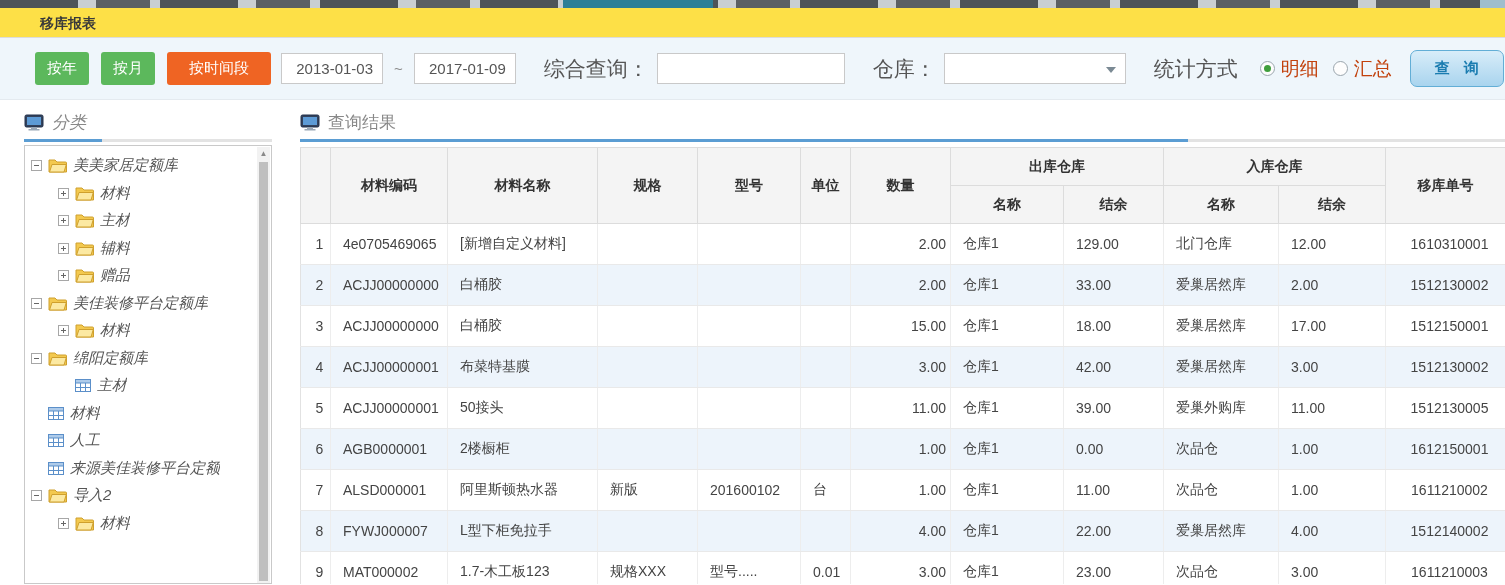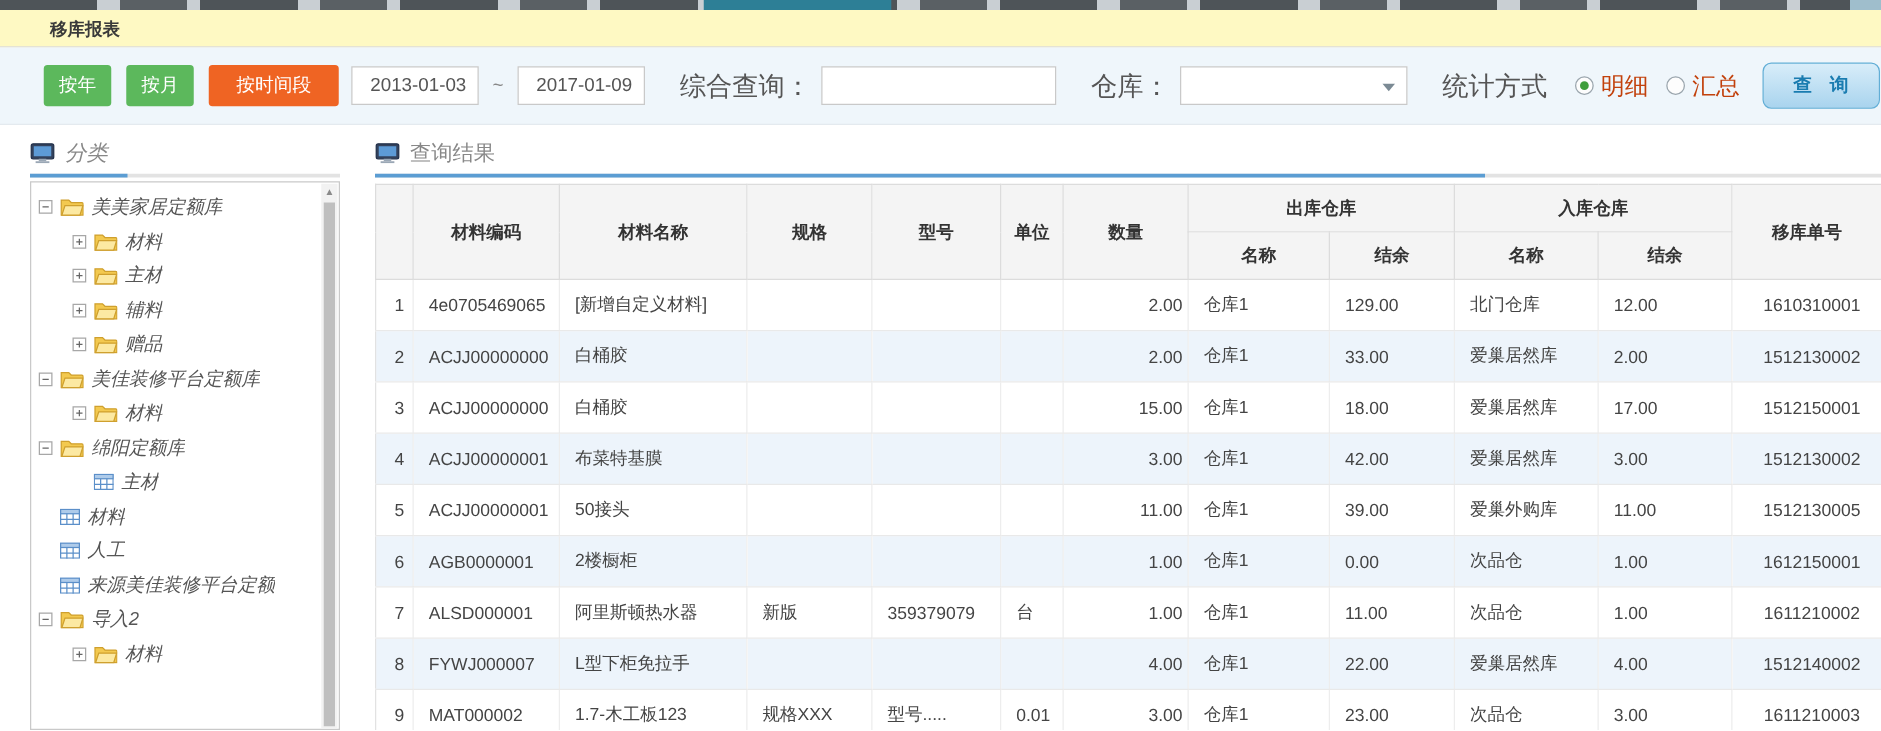--- a/index.html
+++ b/index.html
@@ -6,21 +6,21 @@
   html,body { width:1505px; height:585px; overflow:hidden; background:#fff;
     font-family:"Liberation Sans","DejaVu Sans",sans-serif; }
 
   
   .tab-strip { position:relative; height:8px;
     background:repeating-linear-gradient(90deg,#4e5458 0 78px,#c9cfd3 78px 96px,#5a6064 96px 150px,#c9cfd3 150px 160px); }
   .tab-strip .active-tab { position:absolute; left:563px; top:0; width:150px; height:8px; background:#2d7f96; }
   .tab-strip .right-cap { position:absolute; right:0; top:0; width:25px; height:8px; background:#9fbecc; }
 
   
-  .title-bar { height:30px; line-height:30px; background:#fef9c3; border-bottom:1px solid #dcdcdc;
+  .title-bar { height:30px; line-height:30px; background:#fde047; border-bottom:1px solid #dcdcdc;
     padding-left:40px; font-size:14px; font-weight:bold; color:#3a3a3a; }
 
   
   .filter-bar { height:62px; background:#eff6fb; border-bottom:1px solid #e4eaef;
     display:flex; align-items:center; padding-left:35px; white-space:nowrap; }
   .btn { height:33px; border:none; border-radius:3px; color:#fff; font-size:15px;
     padding:0 12px; margin-right:12px; cursor:pointer; font-family:inherit; }
   .btn-green { background:#5cb85c; }
   .btn-orange { background:#ef6423; padding:0 22px; margin-right:10px; }
   .tinput { height:31px; border:1px solid #c9c9c9; background:#fff; color:#555;
@@ -434,21 +434,21 @@
             <td class="c-out_balance">0.00</td>
             <td class="c-in_name">次品仓</td>
             <td class="c-in_balance">1.00</td>
             <td class="c-order_no">1612150001</td>
           </tr>
           <tr>
             <td class="c-no">7</td>
             <td class="c-code">ALSD000001</td>
             <td class="c-name">阿里斯顿热水器</td>
             <td class="c-spec">新版</td>
-            <td class="c-model">359379079</td>
+            <td class="c-model">201600102</td>
             <td class="c-unit">台</td>
             <td class="c-qty">1.00</td>
             <td class="c-out_name">仓库1</td>
             <td class="c-out_balance">11.00</td>
             <td class="c-in_name">次品仓</td>
             <td class="c-in_balance">1.00</td>
             <td class="c-order_no">1611210002</td>
           </tr>
           <tr class="even">
             <td class="c-no">8</td>

